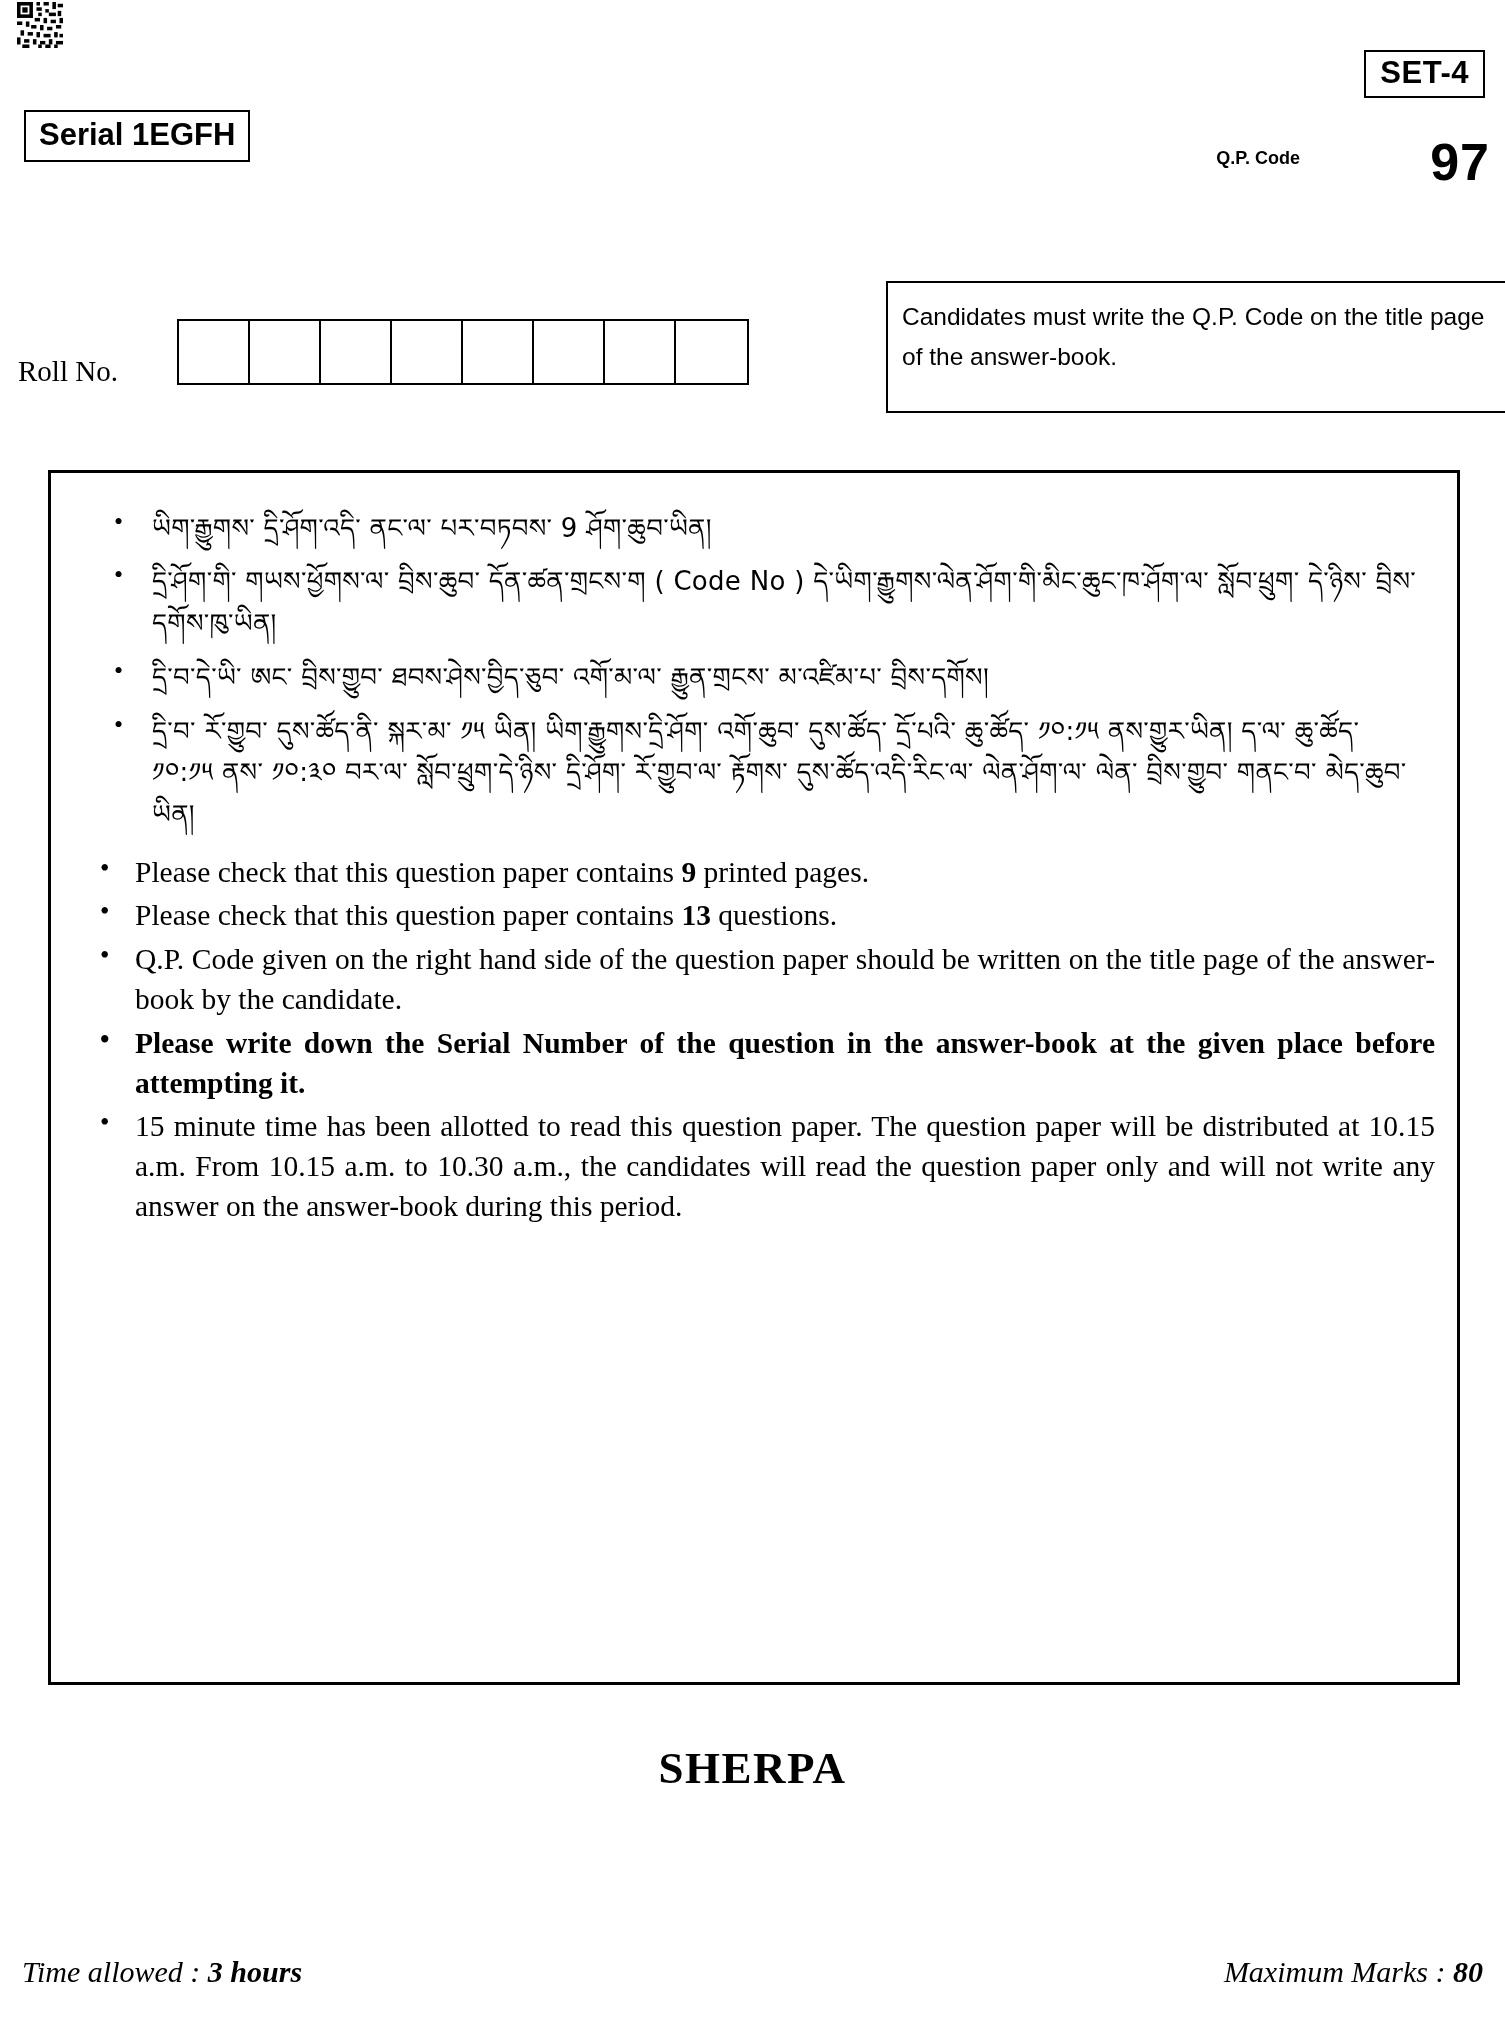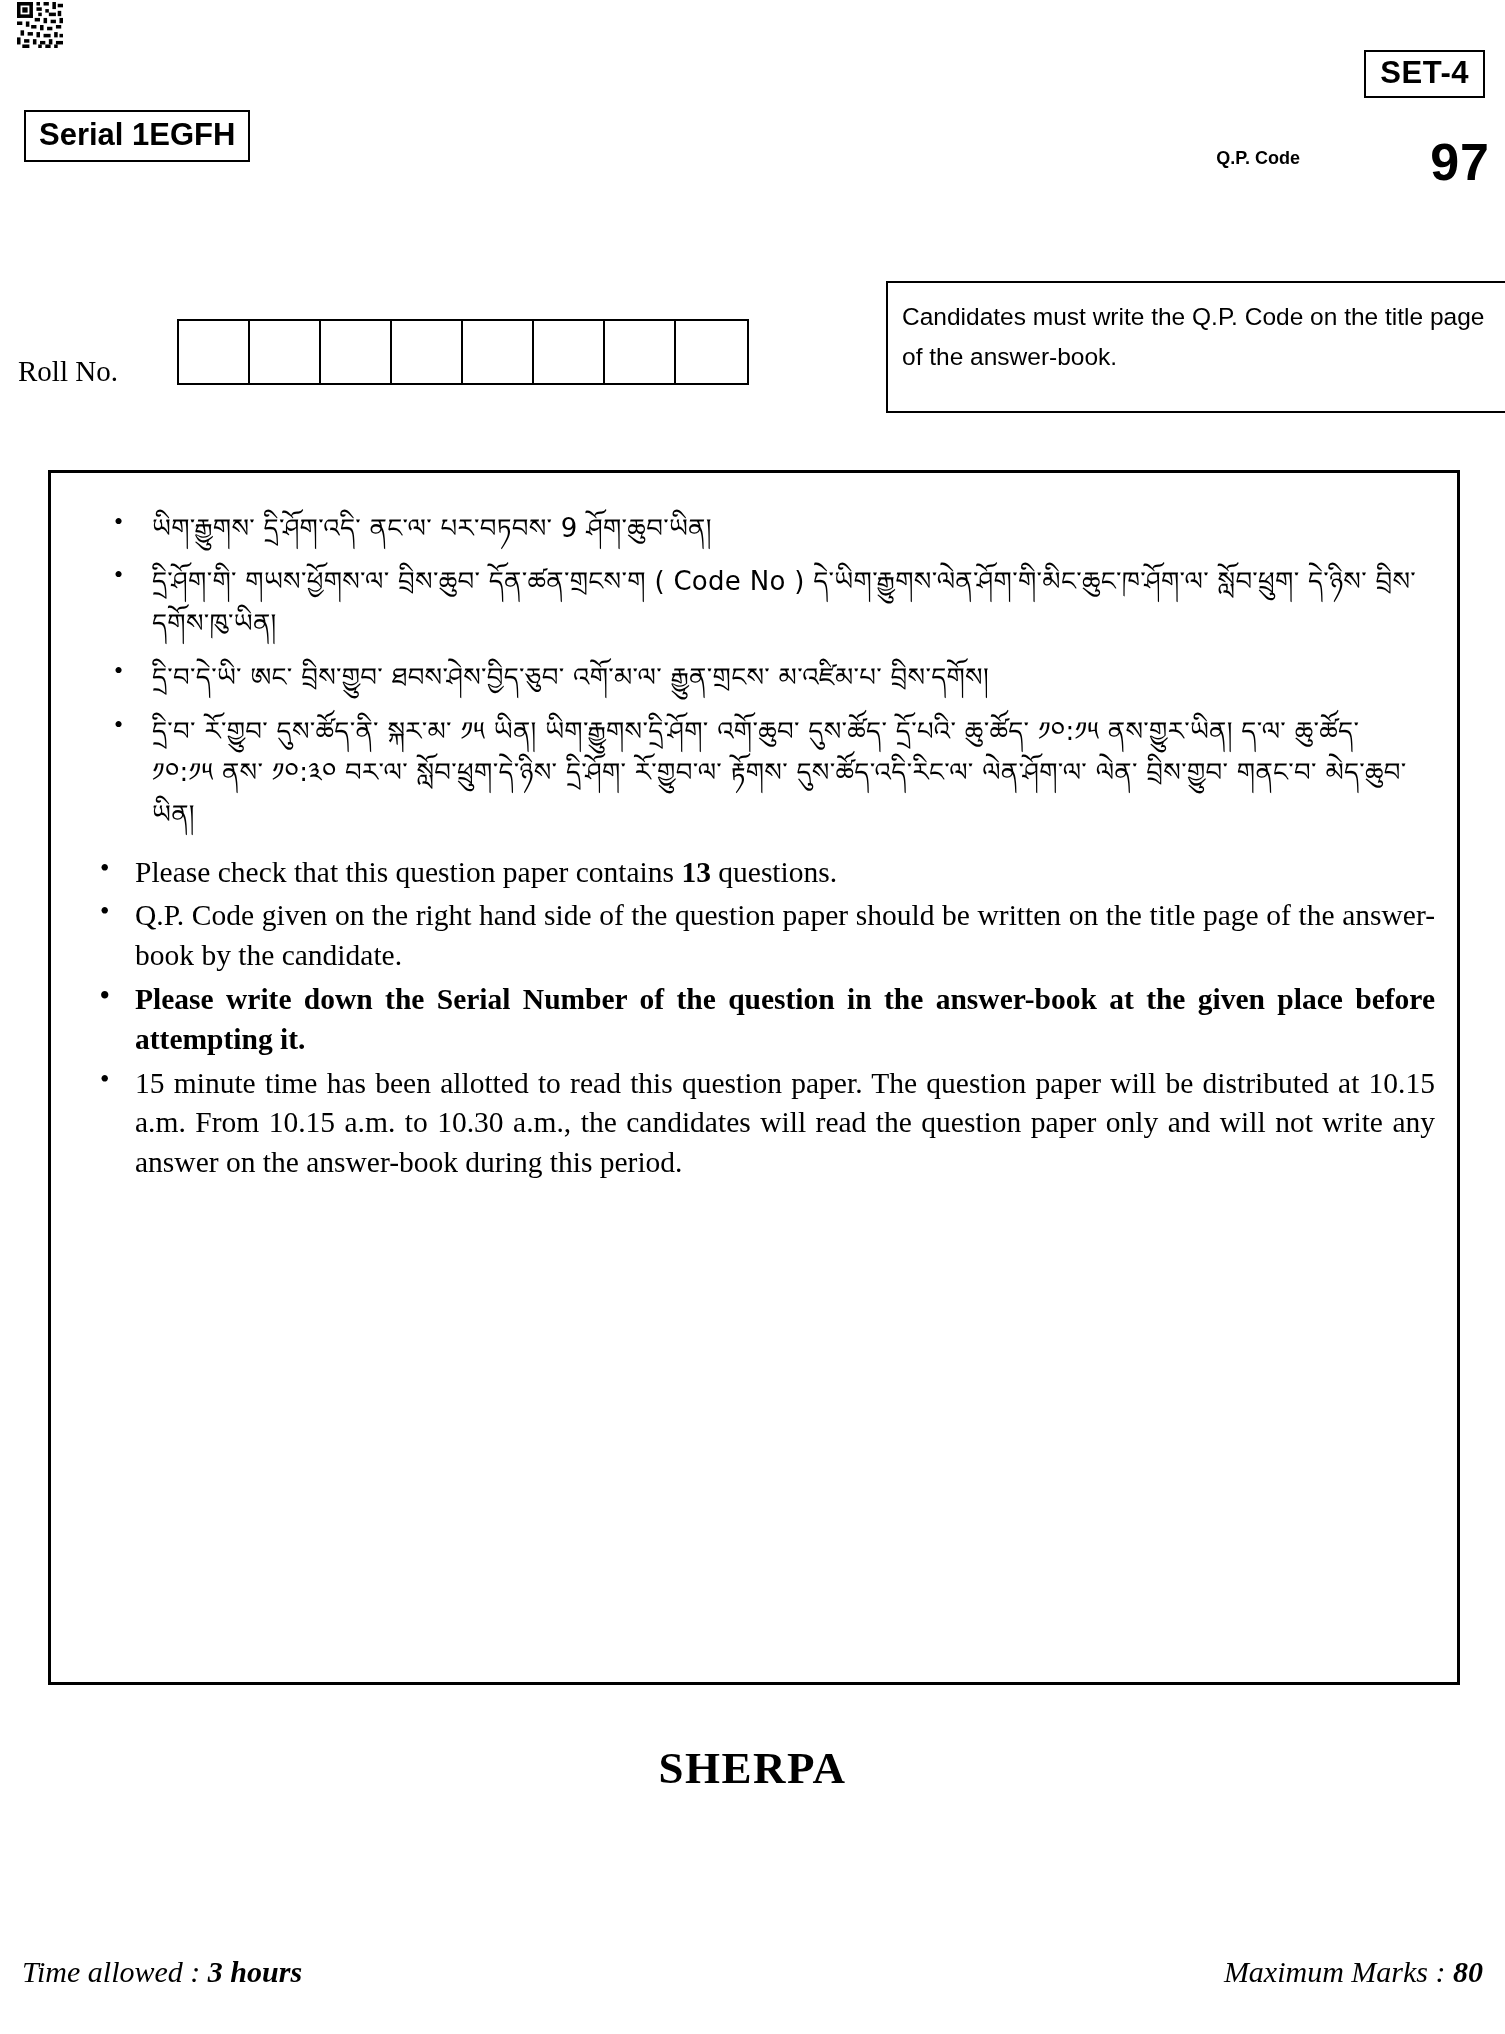--- a/index.html
+++ b/index.html
@@ -286,20 +286,21 @@
       </li>
       <li>
         <div class="tib">དྲི་བ་དེ་ཡི་ ཨང་ བྲིས་གྱུབ་ ཐབས་ཤེས་བྱིད་ཅུབ་ འགོ་མ་ལ་ རྒྱུན་གྲངས་ མ་འཛིམ་པ་ བྲིས་དགོས།</div>
       </li>
       <li>
         <div class="tib multiline">དྲི་བ་ རོ་གྱུབ་ དུས་ཚོད་ནི་ སྐར་མ་ ༡༥ ཡིན།  ཡིག་རྒྱུགས་དྲི་ཤོག་ འགོ་ཆུབ་ དུས་ཚོད་ དྲོ་པའི་ ཆུ་ཚོད་ ༡༠:༡༥ ནས་གྱུར་ཡིན། ད་ལ་ ཆུ་ཚོད་ ༡༠:༡༥ ནས་ ༡༠:༣༠ བར་ལ་ སློབ་ཕྲུག་དེ་ཉིས་ དྲི་ཤོག་ རོ་གྱུབ་ལ་ རྟོགས་ དུས་ཚོད་འདི་རིང་ལ་ ལེན་ཤོག་ལ་ ལེན་ བྲིས་གྱུབ་ གནང་བ་ མེད་ཆུབ་ ཡིན།</div>
       </li>
     </ul>
 
     <ul class="eng" id="eng-list">
+        <li class="jstfy"><span>Please check that this question paper contains </span><b>9</b><span> printed pages.</span></li>
         <li class="jstfy"><span>Please check that this question paper contains </span><b>13</b><span> questions.</span></li>
         <li class="jstfy"><span>Q.P. Code  given  on  the  right  hand  side  of  the  question  paper  should  be  written on the title page of the answer-book by the candidate.</span></li>
         <li class="bold jstfy"><span>Please  write  down  the  Serial  Number  of  the  question  in  the answer-book at the given place before attempting it.</span></li>
         <li class="jstfy"><span>15 minute time has been allotted to read this question paper. The question paper will be distributed  at 10.15 a.m. From 10.15 a.m. to 10.30 a.m., the candidates will read the question paper only and will not write any answer on the answer-book during this period.</span></li>
       </ul>
   </div>
 
   <div class="title">SHERPA</div>
 
   <div class="foot-left">

